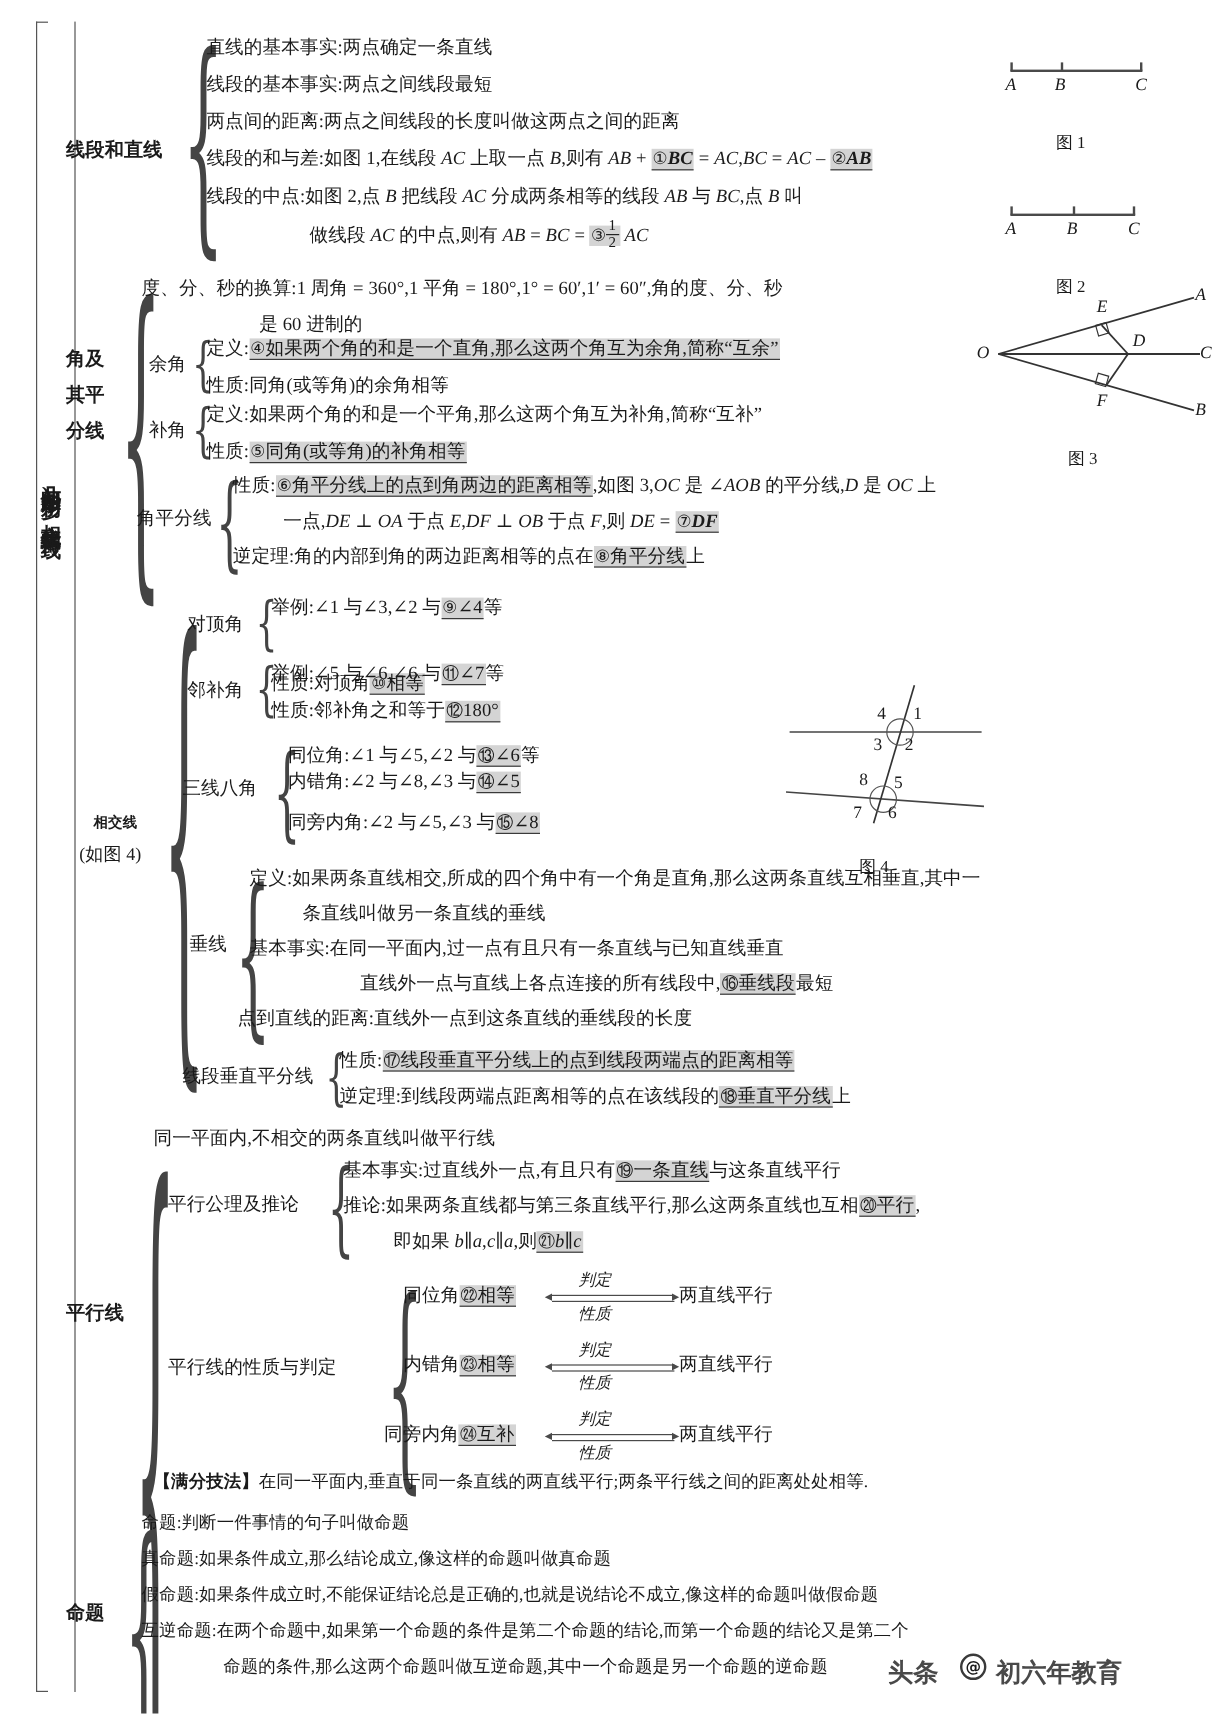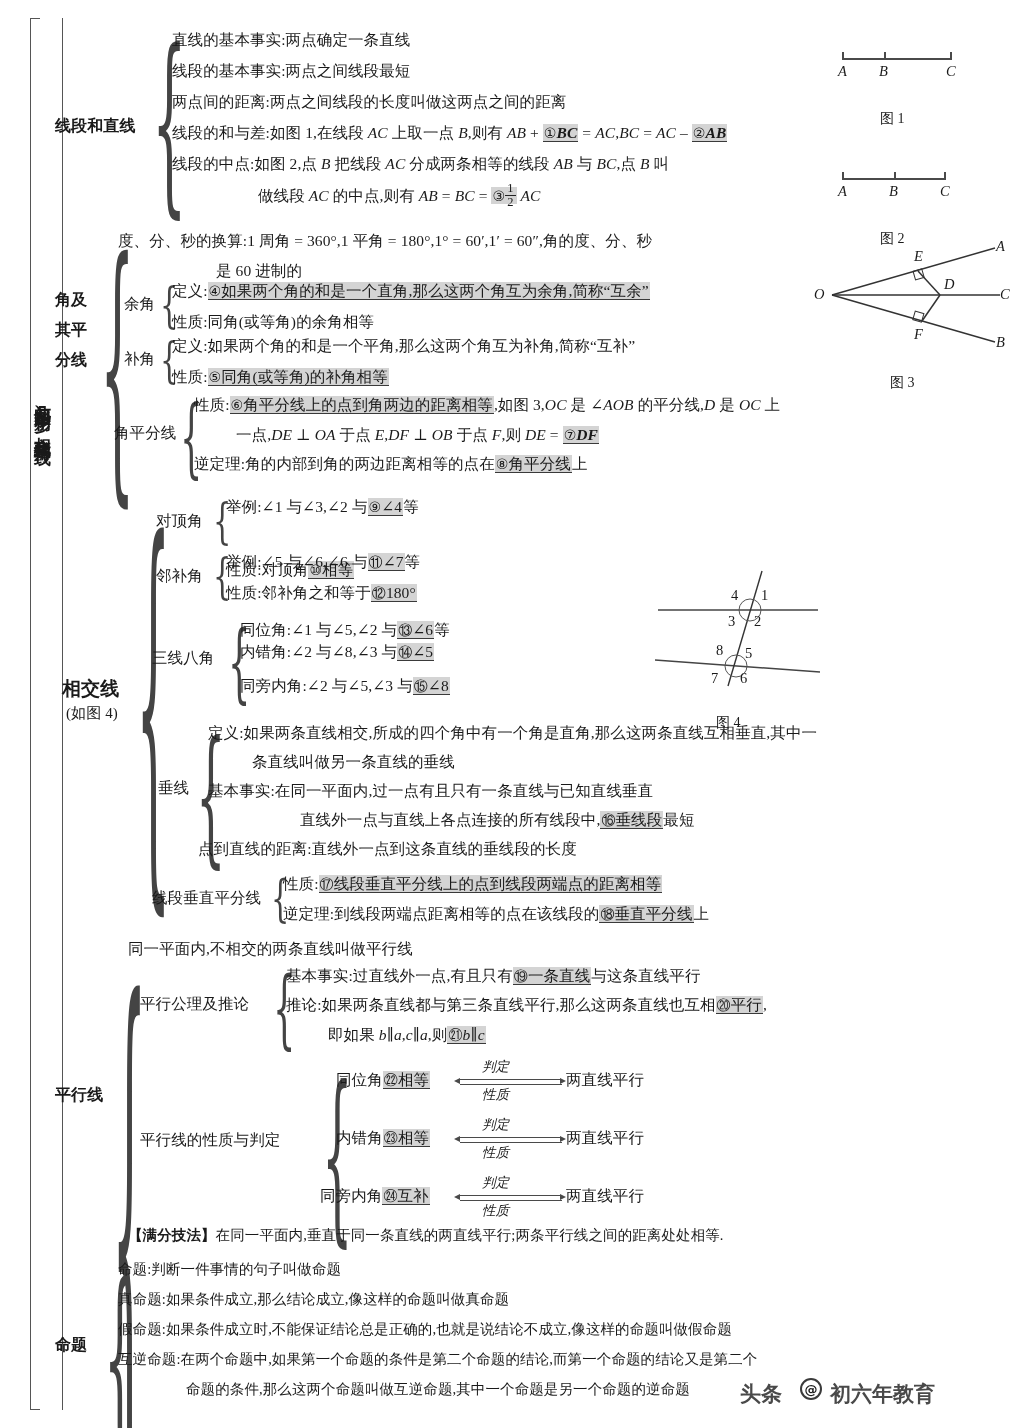--- a/index.html
+++ b/index.html
@@ -208,21 +208,21 @@
     <div class="plabel" style="left:4px; top:48px;">O</div>
     <div class="plabel" style="left:104px; top:10px;">E</div>
     <div class="plabel" style="left:186px; top:0px;">A</div>
     <div class="plabel" style="left:134px; top:38px;">D</div>
     <div class="plabel" style="left:190px; top:48px;">C</div>
     <div class="plabel" style="left:104px; top:88px;">F</div>
     <div class="plabel" style="left:186px; top:96px;">B</div>
     <div class="figcap" style="left:80px; top:110px;">图 3</div>
   </div>
 
-  <div class="t b" style="left:62px; top:679px; font-size:19px;">相交线</div>
+  <div class="t b" style="left:78px; top:679px; font-size:12px;">相交线</div>
   <div class="t" style="left:66px; top:706px; font-size:15px;">(如图 4)</div>
 
   <div class="cbrace" style="left:136px; top:492px; font-size:64px; transform:scaleY(6.6) scaleX(0.85); transform-origin: top left;">{</div>
 
   <div class="t" style="left:156px; top:513px;">对顶角</div>
   <div class="cbrace" style="left:213px; top:497px; font-size:36px; transform:scaleY(1.35) scaleX(0.8); transform-origin: top left;">{</div>
   <div class="t" style="left:226px; top:499px;">
     <span>举例:∠1 与∠3,∠2 与</span><span class="hl"><span class="cn">⑨</span><span>∠4</span></span><span>等</span>
   </div>
   <div class="t" style="left:226px; top:530px;margin-top:32px;">

